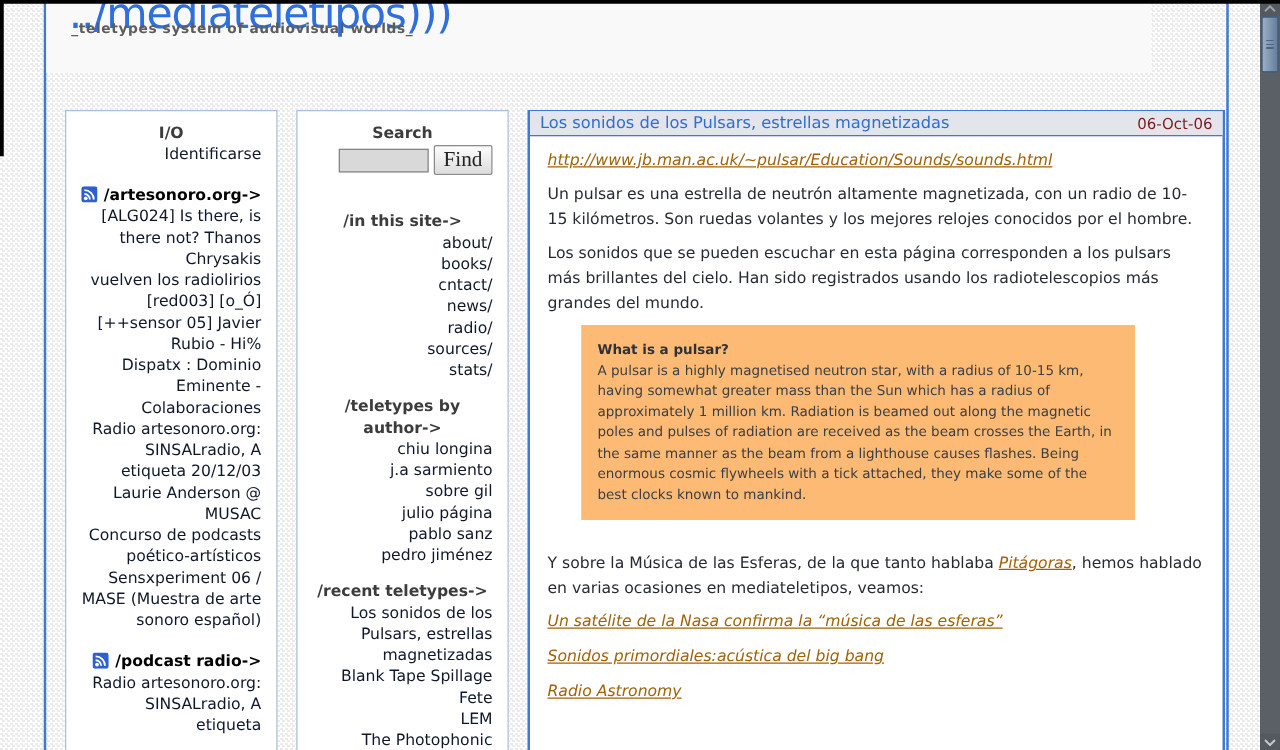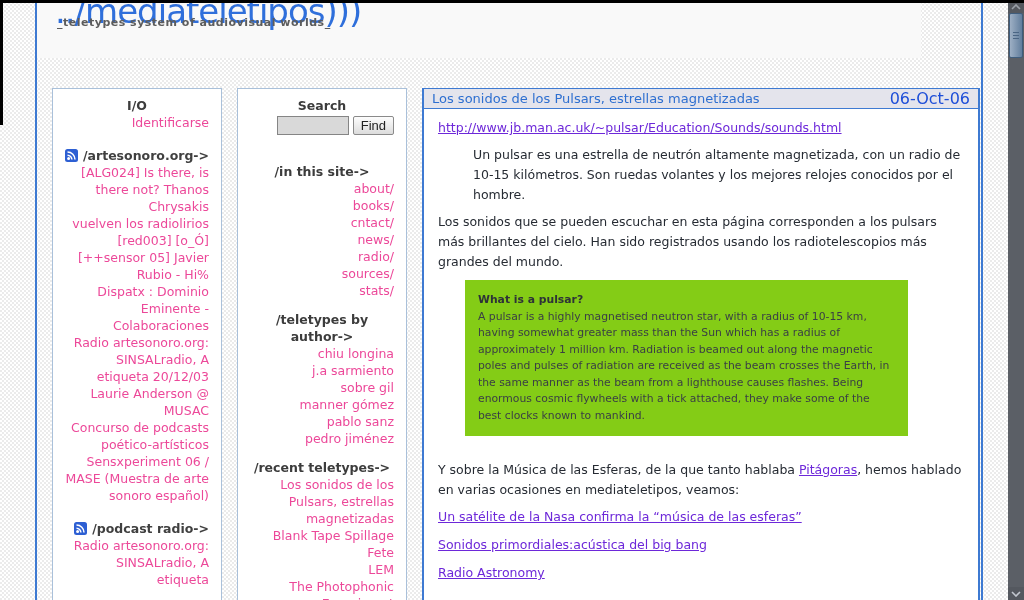--- a/index.html
+++ b/index.html
@@ -18,41 +18,41 @@
   .edge-line.l { left: 35px; }
   .edge-line.r { left: 981px; }
   .header-band { position: absolute; left: 37px; top: 0; width: 884px; height: 58px; background: #f9f9f9; overflow: visible; }
   .site-title { position: absolute; left: 18px; top: -9px; font-size: 34px; color: #2f6fdb; letter-spacing: -1px; text-decoration: none; white-space: nowrap; }
   .site-sub { position: absolute; left: 20px; top: 16px; font-size: 11px; font-weight: bold; color: #5c5c5c; letter-spacing: .5px; }
 
   .box { position: absolute; top: 88px; background: #ffffff; border: 1px solid #a9c0da; }
   .box.sb { width: 170px; height: 600px; padding: 8px 12px; text-align: right; font-size: 12.5px; line-height: 17px; }
   #left-box { left: 52px; }
   #mid-box  { left: 237px; }
-  .sb a { color: #ec4899; text-decoration: none; }
+  .sb a { color: #0f172a; text-decoration: none; }
   .sb .head { font-weight: bold; color: #3c3c3c; text-align: center; }
-  .sb .head-link { font-weight: bold; color: #404040; }
+  .sb .head-link { font-weight: bold; color: #000000; }
   .gap { height: 12px; }
   .gap-lg { height: 16px; }
   .rss { display: inline-block; width: 13px; height: 13px; vertical-align: -2px; margin-right: 5px; }
 
   .search-row { margin-top: 2px; display: flex; justify-content: flex-end; align-items: center; }
   .search-input { width: 72px; height: 19px; background: #d9d9d9; border: 1px solid #858585; margin-right: 4px; font-size: 12px; padding: 0 3px; }
-  .find-btn { font-family: Liberation Sans, sans-serif; font-size: 13px; padding: 1px 7px; background: linear-gradient(#fdfdfd, #dcdcdc); border: 1px solid #8a8a8a; border-radius: 2px; color: #222; }
+  .find-btn { font-family: Liberation Serif, serif; font-size: 17px; padding: 1px 7px; background: linear-gradient(#fdfdfd, #dcdcdc); border: 1px solid #8a8a8a; border-radius: 2px; color: #222; }
 
   #main-box { left: 422px; width: 558px; height: 600px; border: 1px solid #3e7ad2; border-left-width: 2px; border-right-width: 2px; }
   .art-titlebar { height: 20px; background: #e4e4ec; border-bottom: 1px solid #3e7ad2; display: flex; justify-content: space-between; align-items: center; padding: 0 8px; }
   .art-title { font-size: 13px; color: #2e6fd0; text-decoration: none; white-space: nowrap; }
-  .art-date { font-size: 16px; color: #1d4ed8; }
+  .art-date { font-size: 12px; color: #7f1d1d; }
   .art-body { padding: 10px 14px; font-size: 12.5px; line-height: 20px; color: #262b33; }
-  .art-body a { color: #6d28d9; text-decoration: underline; }
+  .art-body a { color: #a16207; text-decoration: underline; font-style: italic; }
   .url-line { line-height: 18px; }
-  .p1 { margin-top: 8px; margin-left: 35px; }
+  .p1 { margin-top: 8px; }
   .p2 { margin-top: 7px; }
-  .quote { margin: 8px 56px 0 27px; background: #84cc16; padding: 12px 13px; font-size: 10.8px; line-height: 16.5px; color: #3a3f45; }
+  .quote { margin: 8px 56px 0 27px; background: #fdba74; padding: 12px 13px; font-size: 10.8px; line-height: 16.5px; color: #3a3f45; }
   .quote .q-head { font-weight: bold; color: #2e3238; }
   .quote .q-p2 { margin-top: 9px; }
   .p3 { margin-top: 24px; }
   .link-line { margin-top: 8px; line-height: 18px; }
   .link-line2 { margin-top: 10px; line-height: 18px; }
 
   .scrollbar { position: absolute; left: 1008px; top: 0; width: 16px; height: 600px; background: #5b5f66; }
   .sb-btn { position: absolute; left: 0; width: 16px; height: 13px; display: flex; align-items: center; justify-content: center; }
   .sb-btn.up { top: 0; background: #54585f; }
   .sb-btn.down { bottom: 0; background: #54585f; }
@@ -119,21 +119,21 @@
   <div><a href="#">cntact/</a></div>
   <div><a href="#">news/</a></div>
   <div><a href="#">radio/</a></div>
   <div><a href="#">sources/</a></div>
   <div><a href="#">stats/</a></div>
   <div class="gap"></div>
   <div class="head">/teletypes by author-&gt;</div>
   <div><a href="#">chiu longina</a></div>
   <div><a href="#">j.a sarmiento</a></div>
   <div><a href="#">sobre gil</a></div>
-  <div><a href="#">manner gómez</a></div>
+  <div><a href="#">julio página</a></div>
   <div><a href="#">pablo sanz</a></div>
   <div><a href="#">pedro jiménez</a></div>
   <div class="gap"></div>
   <div class="head">/recent teletypes-&gt;</div>
   <div><a href="#">Los sonidos de los Pulsars, estrellas magnetizadas</a></div>
   <div><a href="#">Blank Tape Spillage Fete</a></div>
   <div><a href="#">LEM</a></div>
   <div><a href="#">The Photophonic Experiment</a></div>
 
 </div>

